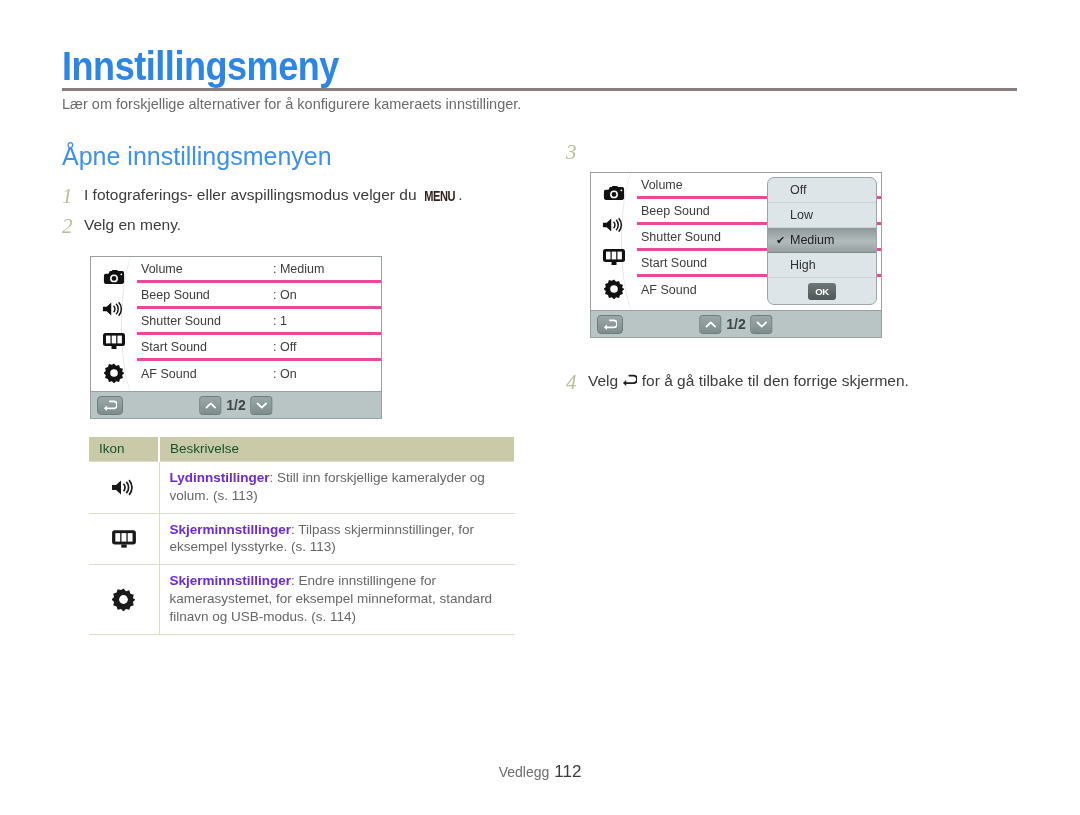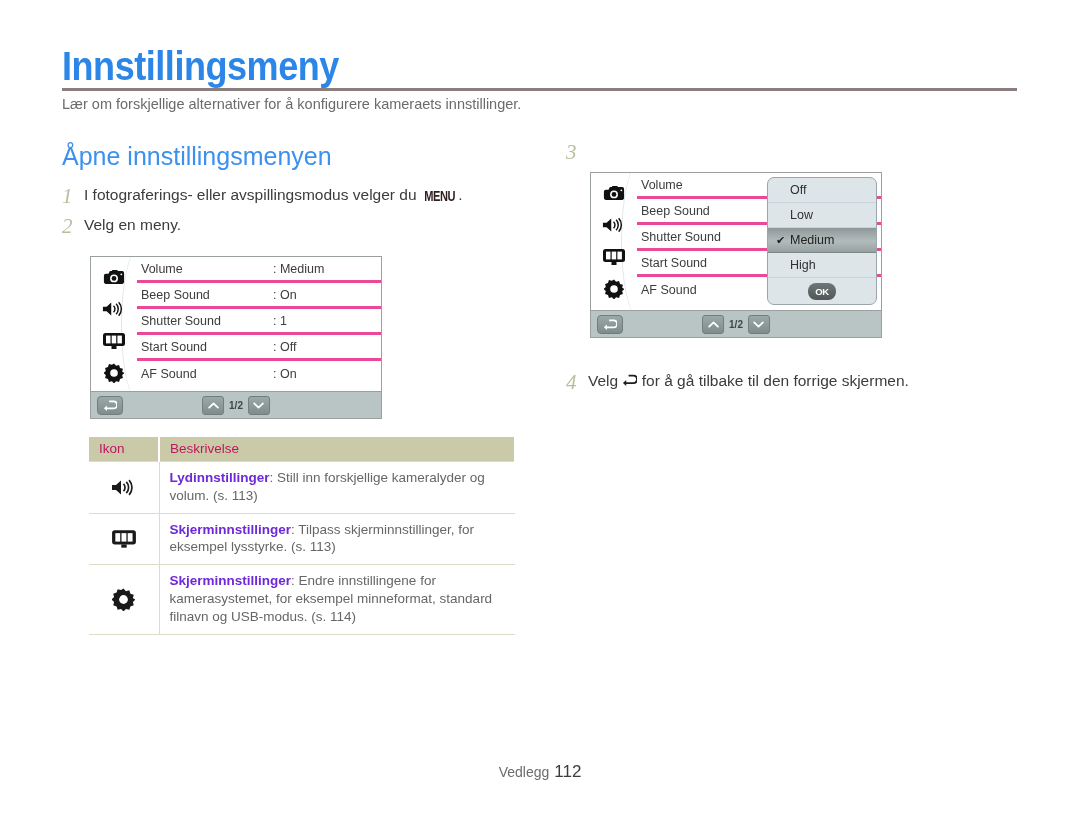--- a/index.html
+++ b/index.html
@@ -112,21 +112,21 @@
     position: absolute; left: 50%; transform: translateX(-50%);
     display: flex; align-items: center; gap: 5px;
   }
   .btn-arrow {
     width: 22px; height: 19px; border-radius: 3px;
     background: linear-gradient(#9aa8a8, #7e8c8c);
     border: 1px solid #6f7d7d;
     display: flex; align-items: center; justify-content: center;
     color: #fff; font-size: 9px; line-height: 1;
   }
-  .pager-label { font-size: 10px; font-weight: bold; color: #3e4646; }
+  .pager-label { font-size: 14px; font-weight: bold; color: #3e4646; }
 
   
   .dropdown {
     position: absolute; right: 4px; top: 4px;
     width: 110px; height: 128px;
     background: #dde5e8; border: 1px solid #9aa6ac;
     border-radius: 7px; overflow: hidden;
   }
   .dd-opt {
     height: 25px; display: flex; align-items: center;
@@ -135,33 +135,33 @@
   }
   .dd-opt .check { width: 14px; font-size: 11px; color: #222; }
   .dd-opt.selected {
     background: linear-gradient(#8f9898, #b3bcbc 55%, #96a0a0);
     color: #202020; border-bottom: 1px solid #7e8787;
   }
   .dd-foot {
     height: 27px; display: flex; align-items: center; justify-content: center;
   }
   .btn-ok {
-    width: 28px; height: 17px; border-radius: 8px;
+    width: 28px; height: 17px; border-radius: 3px;
     background: linear-gradient(#6e7777, #4f5757);
     display: flex; align-items: center; justify-content: center;
     color: #fff; font-size: 9.5px; font-weight: bold; letter-spacing: -0.4px;
   }
 
   
   .icon-table {
     position: absolute; left: 89px; top: 437px; width: 427px;
     border-collapse: collapse; font-size: 13.5px;
   }
   .icon-table th {
-    background: #cacaa8; color: #be185d; font-weight: normal;
+    background: #cacaa8; color: #14532d; font-weight: normal;
     text-align: left; font-size: 13.5px; padding: 4px 12px 5px 10px;
     border-right: 2px solid #ffffff;
   }
   .icon-table th.col-ikon { width: 70px; }
   .icon-table td {
     border-top: 1px solid #dcdcc8; border-bottom: 1px solid #dcdcc8;
     padding: 7px 6px 8px 10px; vertical-align: middle; line-height: 1.32;
     color: #666; 
   }
   .icon-table td.ic {

